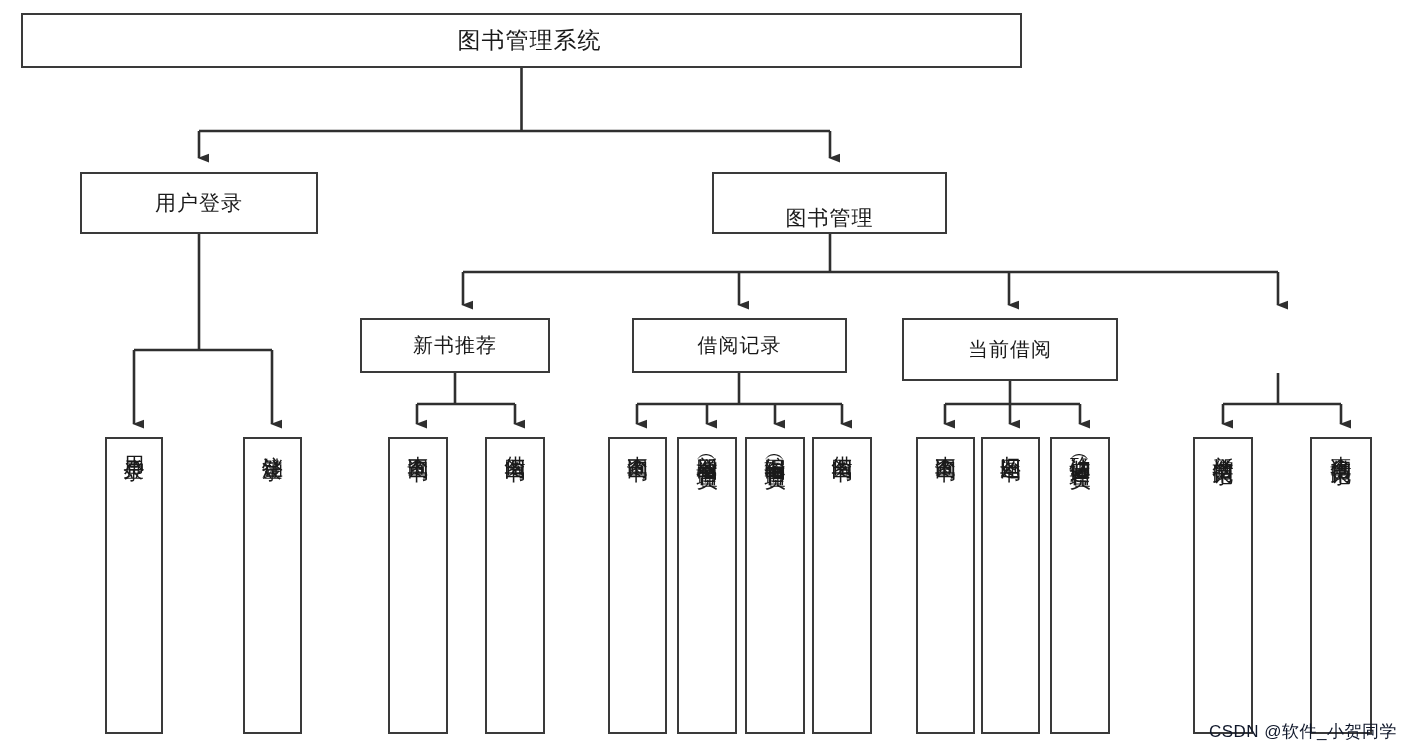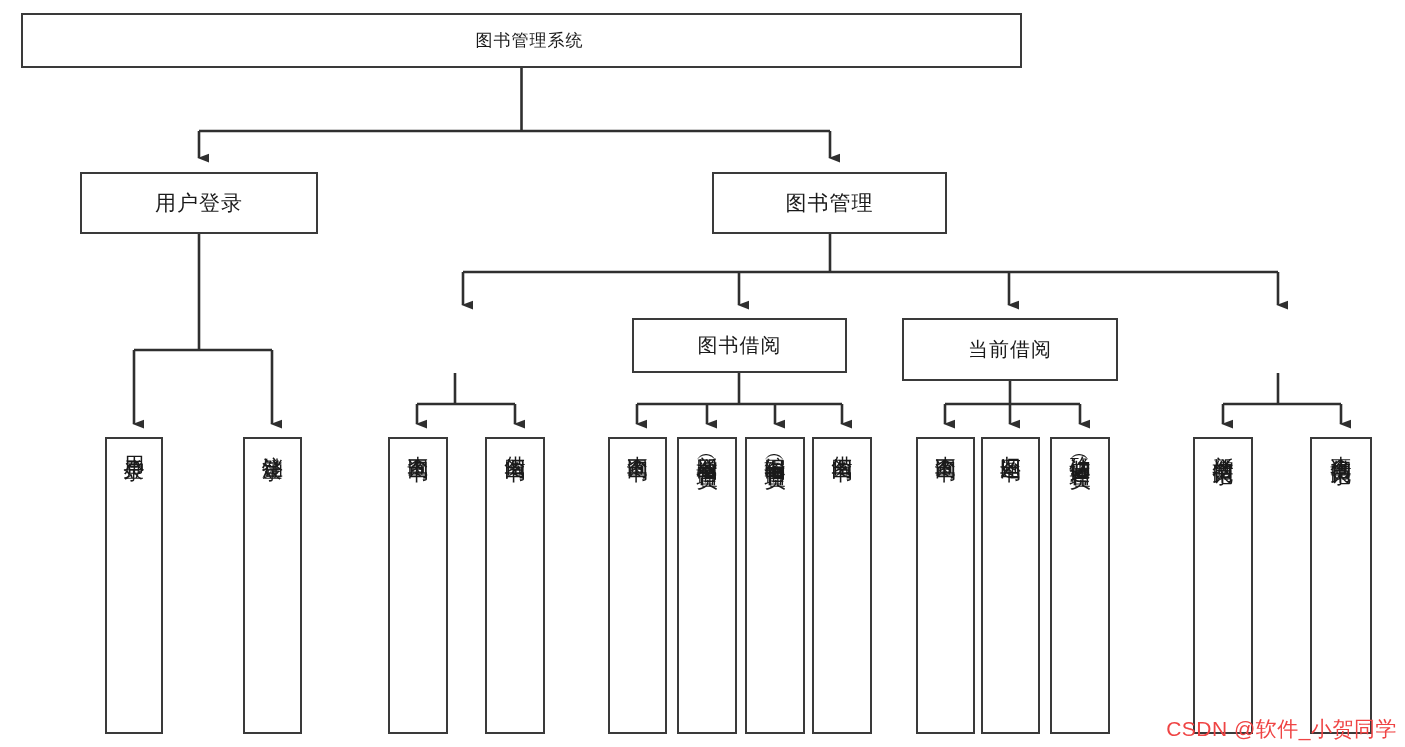--- a/index.html
+++ b/index.html
@@ -31,21 +31,21 @@
     box-sizing: border-box;
     border: 2px solid #3a3a3a;
     background: #ffffff;
     display: flex;
     align-items: center;
     justify-content: center;
     color: #1a1a1a;
     z-index: 2;
   }
   .node.root {
-    font-size: 17px;
+    font-size: 23px;
     padding-left: 16px;
   }
   .node.lvl1 {
     font-size: 21px;
   }
   .node.lvl2 {
     font-size: 20px;
   }
   .node.leaf {
     font-size: 21px;
@@ -62,22 +62,22 @@
     text-align: center;
   }
   .hlabel {
     white-space: nowrap;
     letter-spacing: 1px;
   }
   .watermark {
     position: absolute;
     right: 8px;
     bottom: 4px;
-    font-size: 21px;
-    color: #ef4444;
+    font-size: 17px;
+    color: #0f172a;
     letter-spacing: 0.5px;
     z-index: 5;
     white-space: nowrap;
   }
 </style>
 </head>
 <body>
 
 <div id="canvas">
 
@@ -131,26 +131,29 @@
     </g>
   </svg>
 
   <div class="node root" style="left: 21px; top: 13px; width: 1001px; height: 55px;">
     <span class="hlabel">图书管理系统</span>
   </div>
 
   <div class="node lvl1" style="left: 80px; top: 172px; width: 238px; height: 62px;">
     <span class="hlabel">用户登录</span>
   </div>
-  <div class="node lvl1" style="left: 712px; top: 172px; width: 235px; height: 62px;">
+  <div class="node lvl1" style="left: 712px; top: 172px; width: 235px; height: 62px; align-items: flex-end;">
     <span class="hlabel">图书管理</span>
   </div>
 
+  <div class="node lvl2" style="left: 360px; top: 318px; width: 190px; height: 55px;">
+    <span class="hlabel">新书推荐</span>
+  </div>
   <div class="node lvl2" style="left: 632px; top: 318px; width: 215px; height: 55px;">
-    <span class="hlabel">图书借阅</span>
+    <span class="hlabel">借阅记录</span>
   </div>
   <div class="node lvl2" style="left: 902px; top: 318px; width: 216px; height: 63px;">
     <span class="hlabel">当前借阅</span>
   </div>
 
   <div class="node leaf" style="left: 105px; top: 437px; width: 58px; height: 297px;">
     <span class="vlabel">用户登录</span>
   </div>
   <div class="node leaf" style="left: 243px; top: 437px; width: 59px; height: 297px;">
     <span class="vlabel">注销登录</span>

